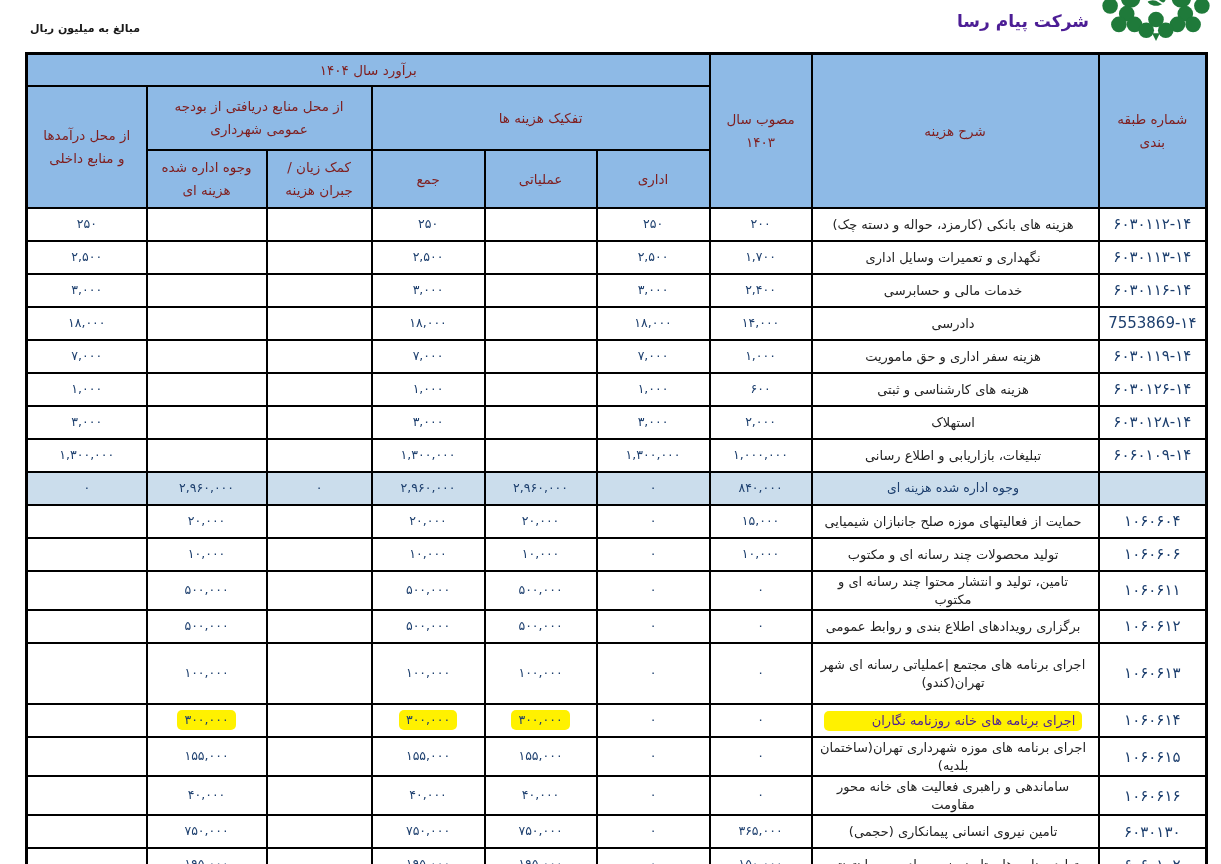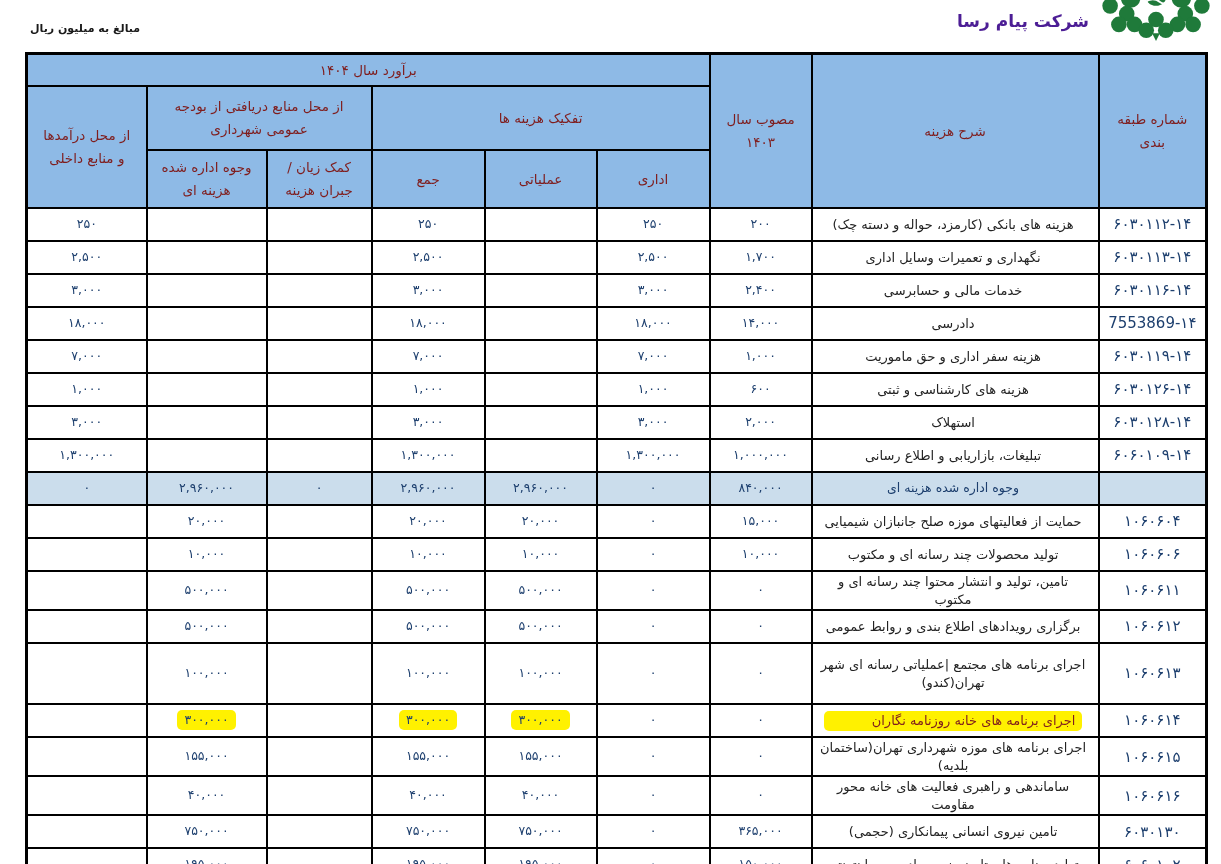--- a/index.html
+++ b/index.html
@@ -31,21 +31,21 @@
     height:29px;font-size:13px;padding:1px 5px;vertical-align:middle;
     background:#ffffff;line-height:1.35;
   }
   td.code{ text-align:center;direction:ltr;color:#1d3f6e;font-size:15px;letter-spacing:0.5px;}
   td.num { text-align:center;direction:ltr;color:#1d3f6e;font-size:12.5px;}
   td.desc{ text-align:center;color:#232323;padding-right:9px;}
   tr.summary td{background:#CBDDEC;color:#1d3f6e;}
   tr.summary td.desc{color:#1d3f6e;font-size:12.5px;}
   tr.tall td{height:57px;}
   .hl{background:#FFF100;padding:2px 7px 3px 7px;border-radius:5px;}
-  td.desc .hl{color:#7f1d1d;padding-left:48px;}
+  td.desc .hl{color:#4c1d95;padding-left:48px;}
 </style>
 </head>
 <body>
 
 <svg class="logo" viewBox="0 0 120 42" xmlns="http://www.w3.org/2000/svg" aria-hidden="true">
   <g fill="#1f7a3a">
 
     <circle cx="34" cy="-2" r="10"></circle>
       <circle cx="60" cy="-5" r="11"></circle>
       <circle cx="86" cy="-2" r="10"></circle>

